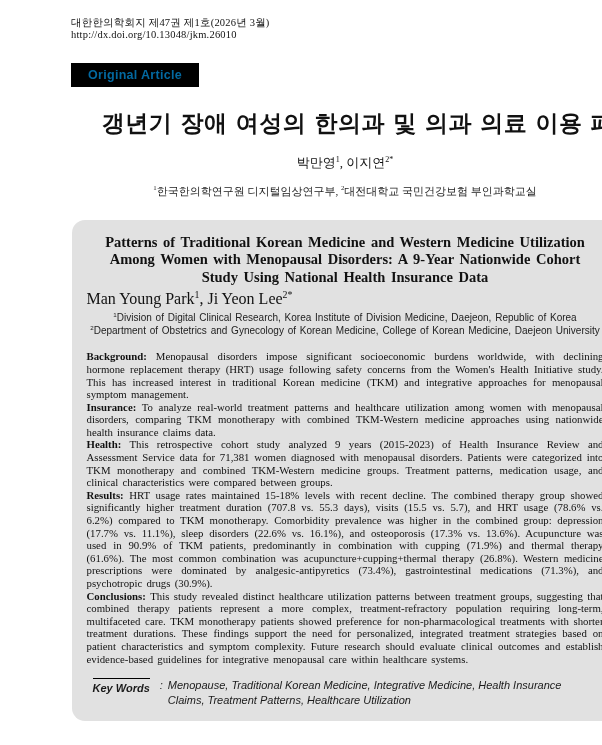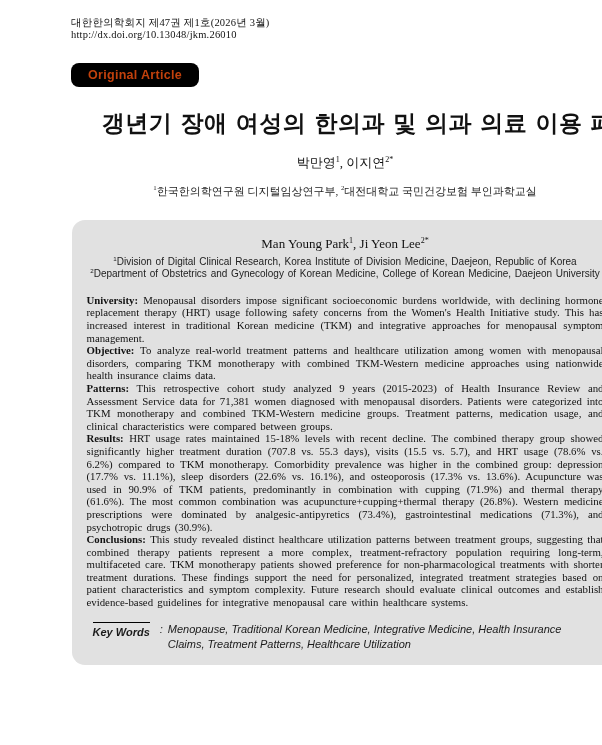--- a/index.html
+++ b/index.html
@@ -19,27 +19,26 @@
     line-height: 12.4px;
     letter-spacing: 0.2px;
   }
   .journal-header .ital { font-style: italic; }
 
   
   .badge {
     display: inline-block;
     margin: 21px 0 0 27px;
     background: #000000;
-    color: #c2410c;
+    color: #0369a1;
     font-family: "Liberation Sans", sans-serif;
     font-weight: bold;
     font-size: 12.5px;
     padding: 5px 17px 5px 17px;
     letter-spacing: 0.3px;
-    border-radius: 8px;
   }
 
   
   .korean-title {
     margin-top: 21px;
     text-align: right;
     font-weight: bold;
     font-size: 23px;
     line-height: 31px;
     letter-spacing: 0.5px;
@@ -69,22 +68,21 @@
   .en-title {
     text-align: center;
     font-weight: bold;
     font-size: 14.5px;
     line-height: 17.5px;
     word-spacing: 2px;
     padding: 2px 6px 0 6px;
   }
   .en-authors {
     margin-top: 4px;
-    text-align: center;
-    font-size: 13px;
+    font-size: 16px;
   }
   .en-affils {
     margin-top: 4px;
     text-align: center;
     font-family: "Liberation Sans", sans-serif;
     font-size: 10px;
     line-height: 12.5px;
     color: #222;
     word-spacing: 1px;
   }
@@ -141,32 +139,33 @@
 
   
   <div class="korean-authors"><span>박만영</span><sup>1</sup><span>, </span><span>이지연</span><sup>2*</sup></div>
 
   
   <div class="korean-affil"><sup>1</sup><span>한국한의학연구원 디지털임상연구부</span><span>, </span><sup>2</sup><span>대전대학교 국민건강보험 부인과학교실</span></div>
 
   
   <div class="abstract-box">
 
+    <h2 class="en-title">Patterns of Traditional Korean Medicine and Western Medicine Utilization Among Women with Menopausal Disorders: A 9-Year Nationwide Cohort Study Using National Health Insurance Data</h2>
 
     <div class="en-authors"><span>Man Young Park</span><sup>1</sup><span>, </span><span>Ji Yeon Lee</span><sup>2*</sup></div>
 
     <div class="en-affils">
       <div><sup>1</sup><span>Division of Digital Clinical Research, Korea Institute of Division Medicine, Daejeon, Republic of Korea</span></div>
       <div><sup>2</sup><span>Department of Obstetrics and Gynecology of Korean Medicine, College of Korean Medicine, Daejeon University</span></div>
     </div>
 
     <div class="abstract">
-      <p><b>University:</b> <span>Menopausal disorders impose significant socioeconomic burdens worldwide, with declining hormone replacement therapy (HRT) usage following safety concerns from the Women's Health Initiative study. This has increased interest in traditional Korean medicine (TKM) and integrative approaches for menopausal symptom management.</span></p>
-      <p><b>Objective:</b> <span>To analyze real-world treatment patterns and healthcare utilization among women with menopausal disorders, comparing TKM monotherapy with combined TKM-Western medicine approaches using nationwide health insurance claims data.</span></p>
-      <p><b>Patterns:</b> <span>This retrospective cohort study analyzed 9 years (2015-2023) of Health Insurance Review and Assessment Service data for 71,381 women diagnosed with menopausal disorders. Patients were categorized into TKM monotherapy and combined TKM-Western medicine groups. Treatment patterns, medication usage, and clinical characteristics were compared between groups.</span></p>
+      <p><b>Background:</b> <span>Menopausal disorders impose significant socioeconomic burdens worldwide, with declining hormone replacement therapy (HRT) usage following safety concerns from the Women's Health Initiative study. This has increased interest in traditional Korean medicine (TKM) and integrative approaches for menopausal symptom management.</span></p>
+      <p><b>Insurance:</b> <span>To analyze real-world treatment patterns and healthcare utilization among women with menopausal disorders, comparing TKM monotherapy with combined TKM-Western medicine approaches using nationwide health insurance claims data.</span></p>
+      <p><b>Health:</b> <span>This retrospective cohort study analyzed 9 years (2015-2023) of Health Insurance Review and Assessment Service data for 71,381 women diagnosed with menopausal disorders. Patients were categorized into TKM monotherapy and combined TKM-Western medicine groups. Treatment patterns, medication usage, and clinical characteristics were compared between groups.</span></p>
       <p><b>Results:</b> <span>HRT usage rates maintained 15-18% levels with recent decline. The combined therapy group showed significantly higher treatment duration (707.8 vs. 55.3 days), visits (15.5 vs. 5.7), and HRT usage (78.6% vs. 6.2%) compared to TKM monotherapy. Comorbidity prevalence was higher in the combined group: depression (17.7% vs. 11.1%), sleep disorders (22.6% vs. 16.1%), and osteoporosis (17.3% vs. 13.6%). Acupuncture was used in 90.9% of TKM patients, predominantly in combination with cupping (71.9%) and thermal therapy (61.6%). The most common combination was acupuncture+cupping+thermal therapy (26.8%). Western medicine prescriptions were dominated by analgesic-antipyretics (73.4%), gastrointestinal medications (71.3%), and psychotropic drugs (30.9%).</span></p>
       <p><b>Conclusions:</b> <span>This study revealed distinct healthcare utilization patterns between treatment groups, suggesting that combined therapy patients represent a more complex, treatment-refractory population requiring long-term, multifaceted care. TKM monotherapy patients showed preference for non-pharmacological treatments with shorter treatment durations. These findings support the need for personalized, integrated treatment strategies based on patient characteristics and symptom complexity. Future research should evaluate clinical outcomes and establish evidence-based guidelines for integrative menopausal care within healthcare systems.</span></p>
     </div>
 
     <div class="keywords">
       <span class="kw-label">Key Words</span>
       <span class="kw-sep">:</span>
       <span class="kw-text">Menopause, Traditional Korean Medicine, Integrative Medicine, Health Insurance Claims, Treatment Patterns, Healthcare Utilization</span>
     </div>
 

